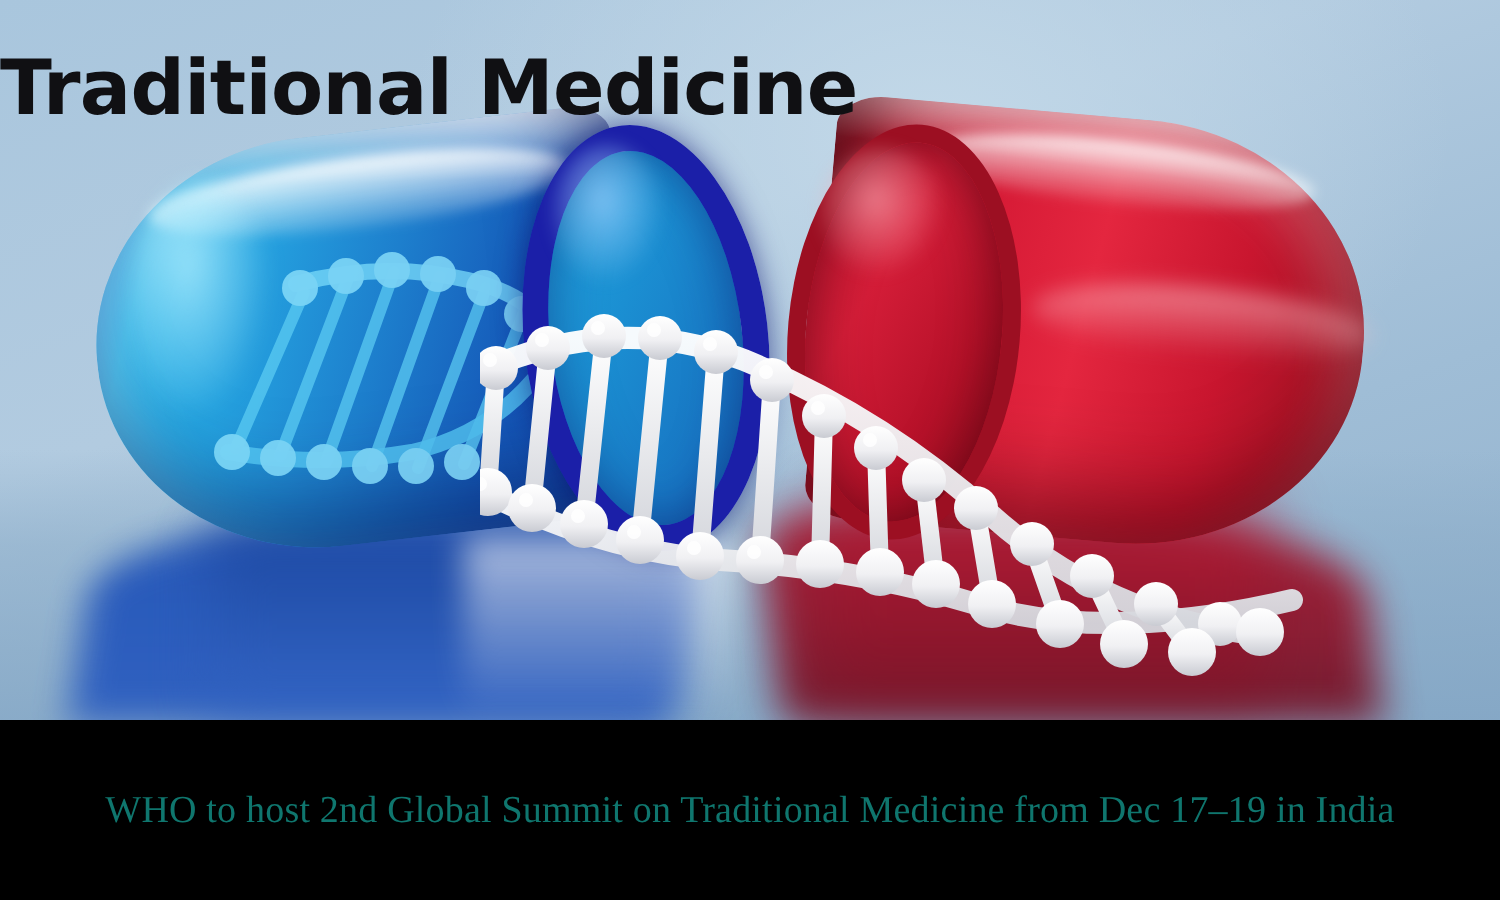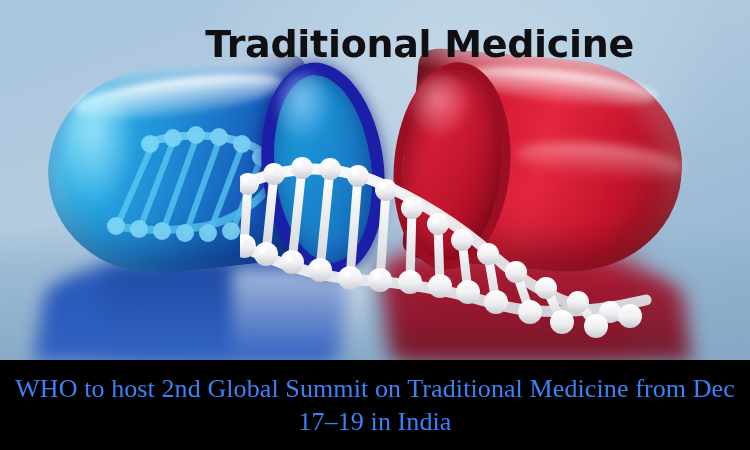--- a/index.html
+++ b/index.html
@@ -143,41 +143,41 @@
     background:radial-gradient(ellipse at 45% 40%, rgba(255,170,180,.65), rgba(255,170,180,0) 72%);
     filter:blur(4px);
   }
 
   
   .dna-main { position:absolute; left:240px; top:150px; width:420px; height:210px; }
 
   
   .hero-title {
     position:absolute; left:0; top:22px; width:634px;
-    text-align:right;
+    text-align:left;
     font-family:"DejaVu Sans", sans-serif;
     font-weight:700;
     font-size:38px;
     letter-spacing:-.3px;
     color:#101013;
     z-index:9;
   }
 
   
   .caption-band {
     position:absolute; left:0; top:360px; width:750px; height:90px;
     background:#000;
     display:flex; align-items:center; justify-content:center;
   }
   .caption-text {
     width:722px;
     text-align:center;
-    color:#3b82f6;
+    color:#0f766e;
     font-family:"Liberation Serif", "DejaVu Serif", serif;
-    font-size:26px;
+    font-size:19px;
     line-height:33px;
     letter-spacing:.1px;
   }
 </style>
 </head>
 <body>
 
 <div class="news-card">
 
   <div class="hero">

